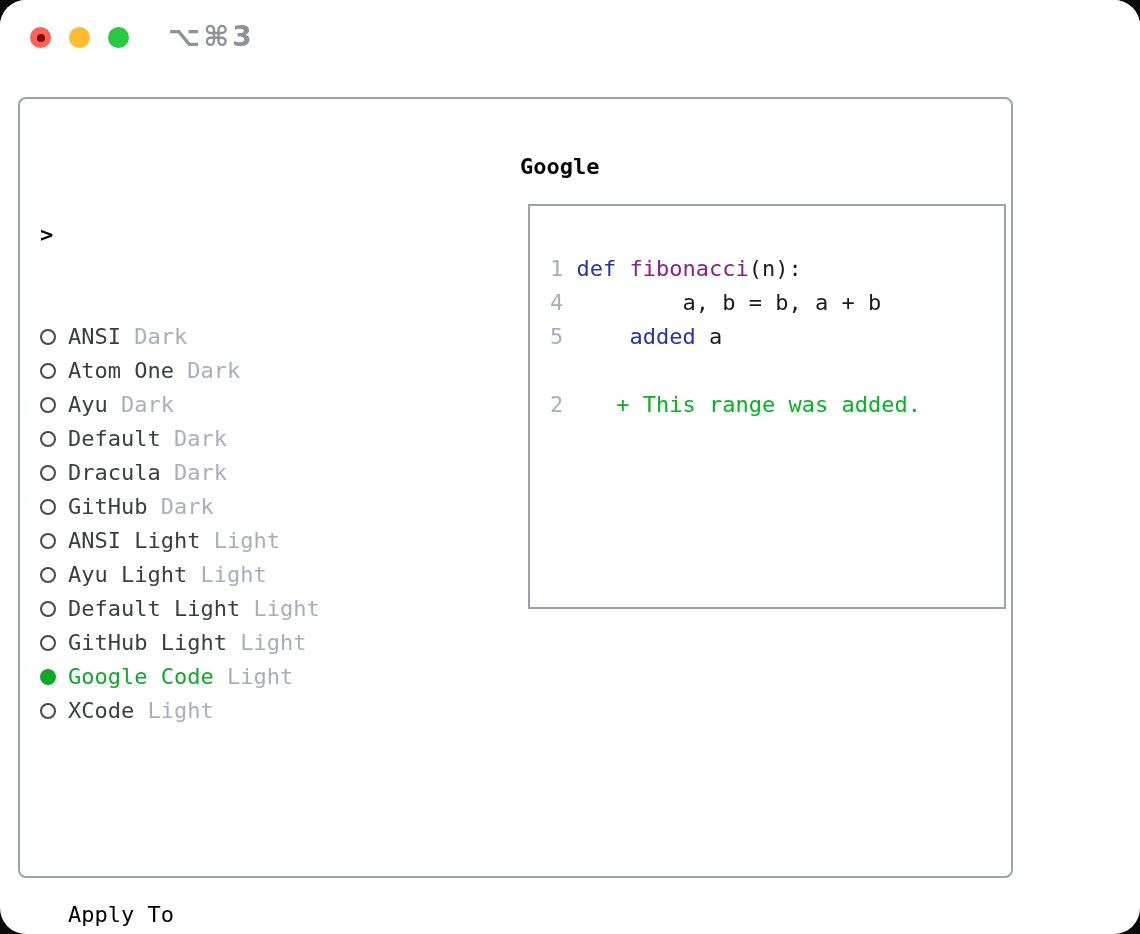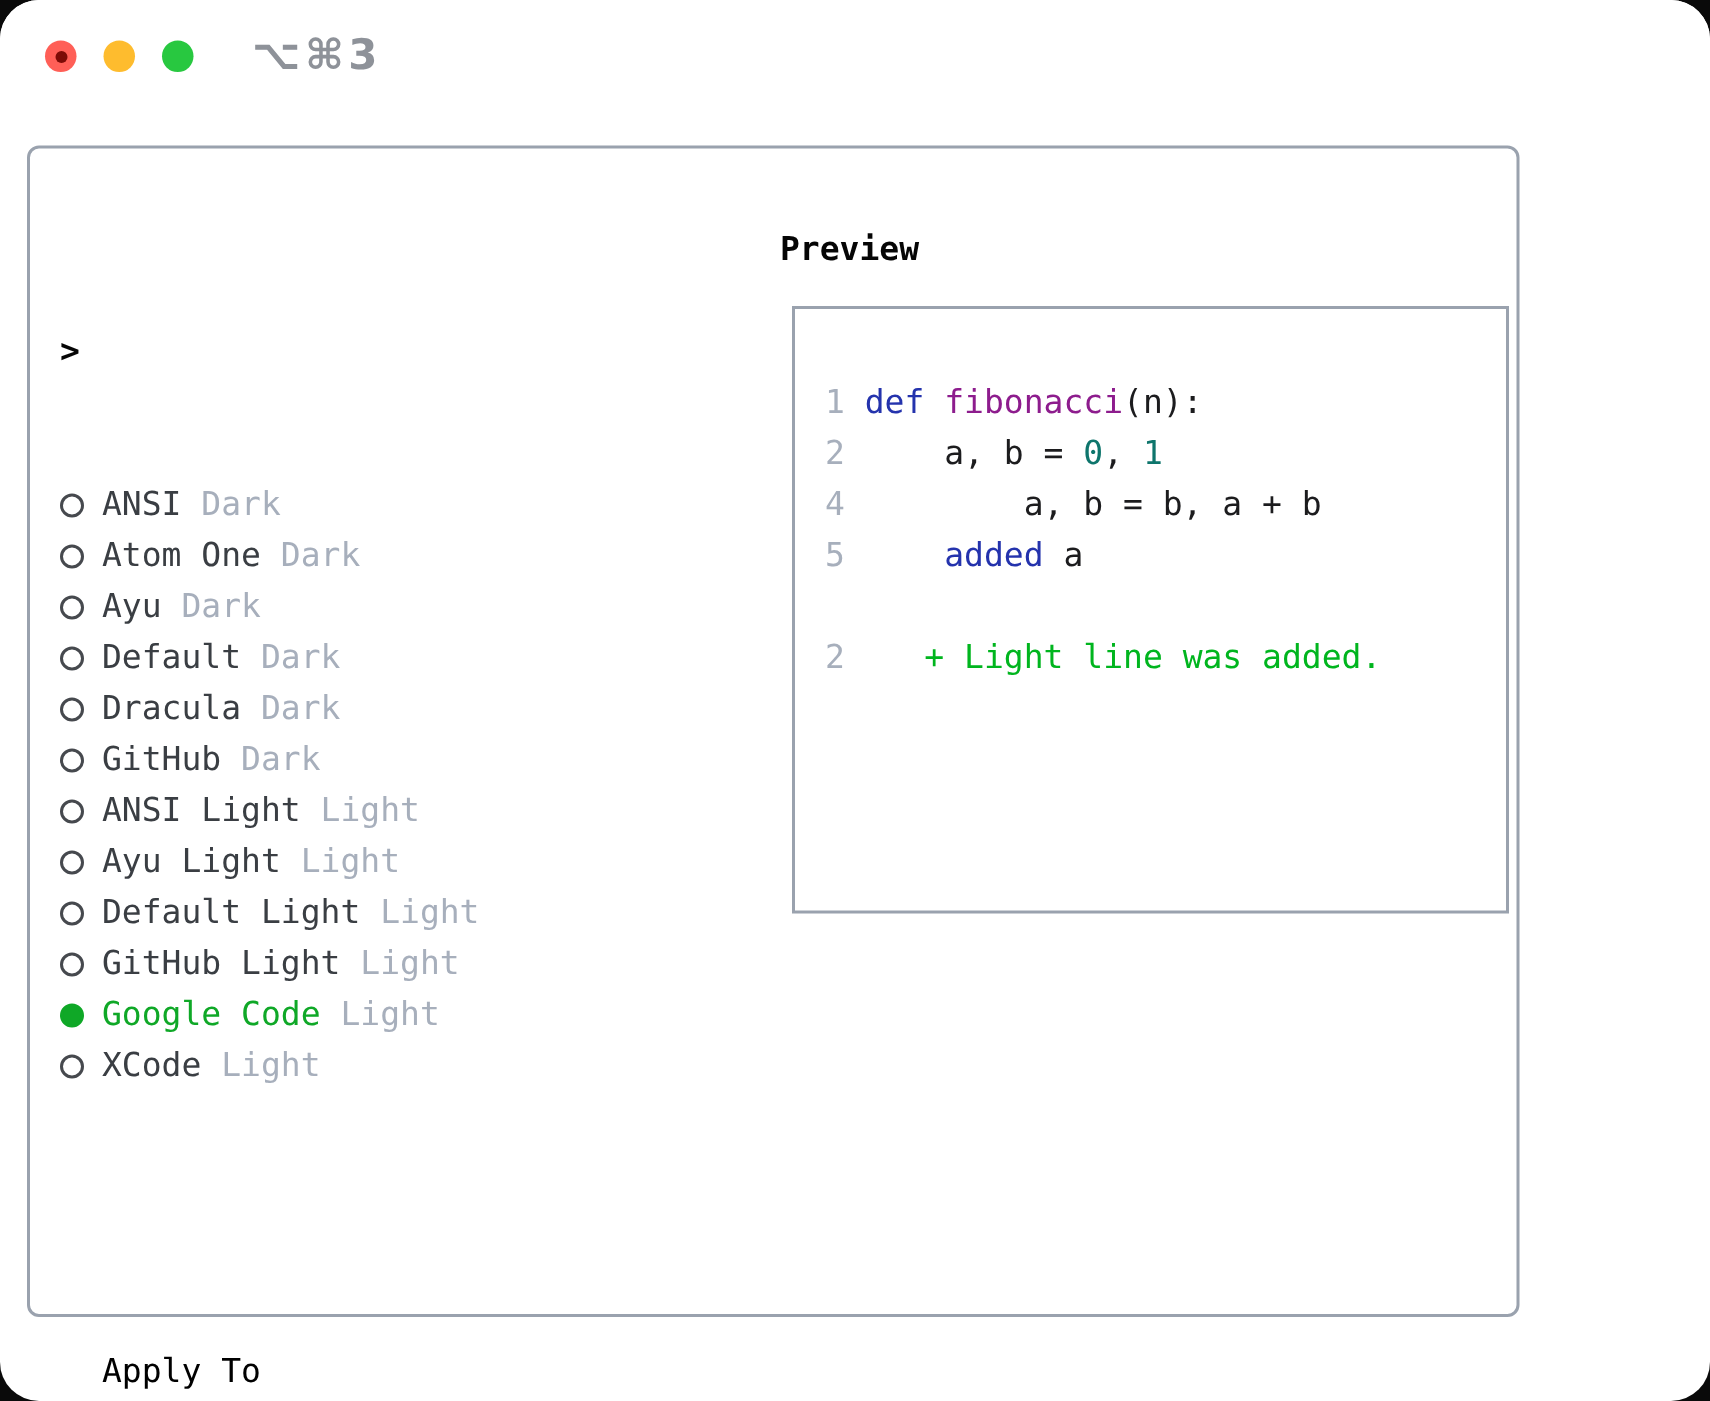--- a/index.html
+++ b/index.html
@@ -79,26 +79,25 @@
           <span class="marker"></span>
           <span class="apply-label">Apply To</span>
         </div>
         
         
         
         
       </div>
 
       <div class="right-col">
-        <div class="preview-title">Preview</div>
+        <div class="preview-title">Google</div>
         <div class="preview-box" id="preview-box">
             <div class="code-line"><span class="ln">1</span><span class="c-kw">def</span><span class="c-pl"> </span><span class="c-fn">fibonacci</span><span class="c-pl">(n):</span></div>
-            <div class="code-line"><span class="ln">2</span><span class="c-pl">    a, b = </span><span class="c-lit">0</span><span class="c-pl">, </span><span class="c-lit">1</span></div>
             <div class="code-line"><span class="ln">4</span><span class="c-pl">        a, b = b, a + b</span></div>
             <div class="code-line"><span class="ln">5</span><span class="c-pl">    </span><span class="c-kw">added</span><span class="c-pl"> a</span></div>
             <div class="code-line"><span class="ln"></span></div>
-            <div class="code-line"><span class="ln">2</span><span class="c-pl">   </span><span class="c-add">+ Light line was added.</span></div>
+            <div class="code-line"><span class="ln">2</span><span class="c-pl">   </span><span class="c-add">+ This range was added.</span></div>
           </div>
       </div>
 
     </div>
   </div>
 </div>
 
 </body></html>

